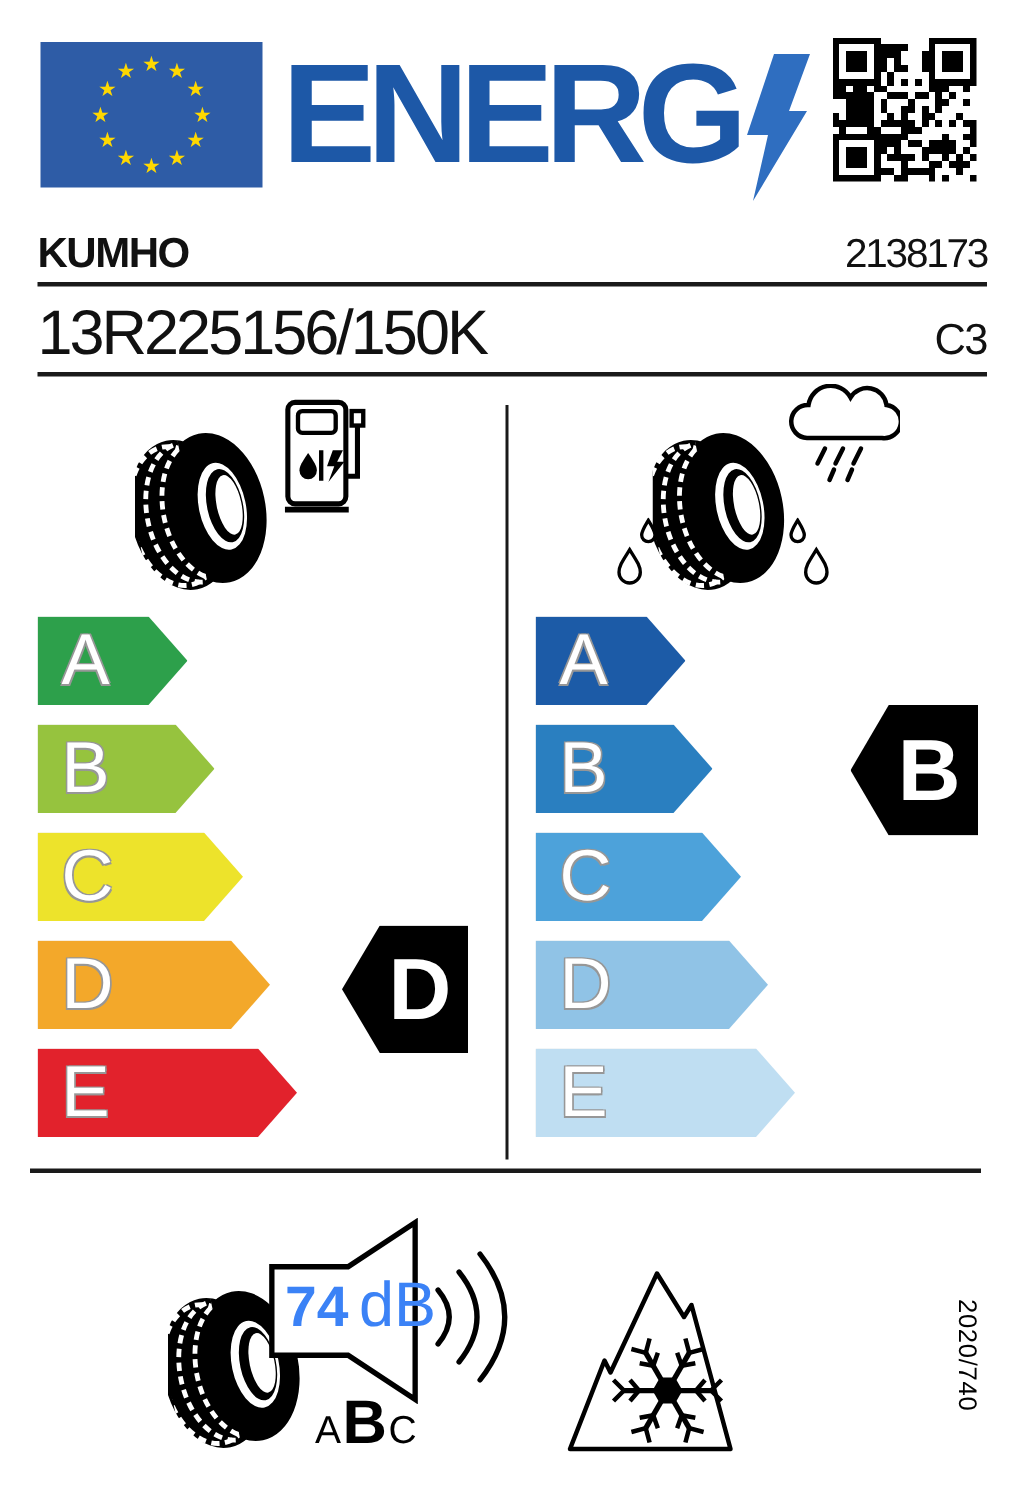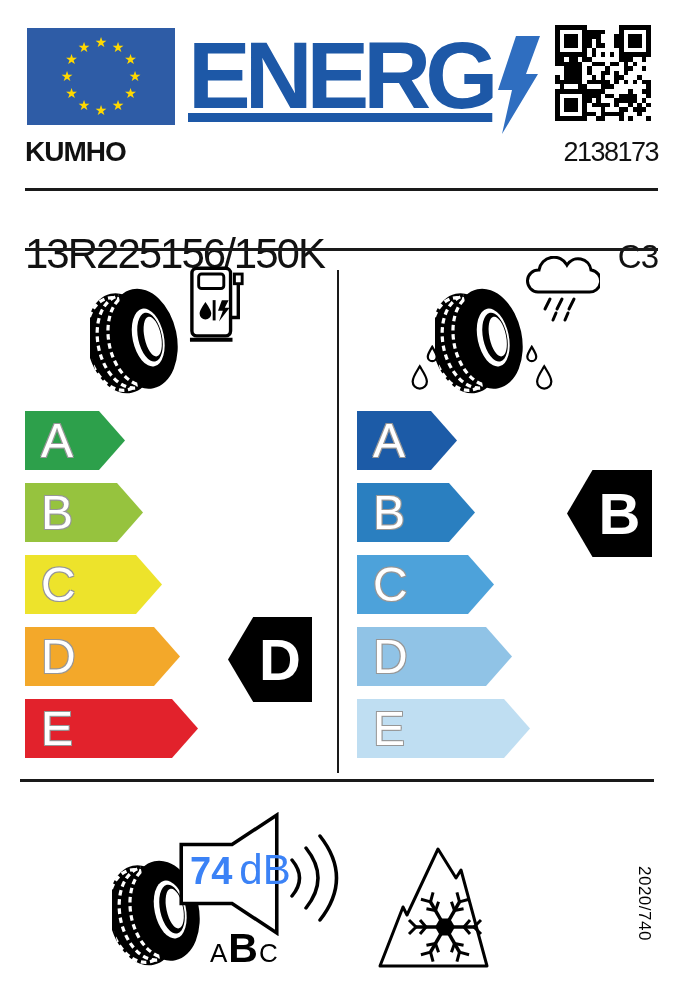--- a/index.html
+++ b/index.html
@@ -3,33 +3,33 @@
 <meta charset="utf-8">
 <style>
   * { margin:0; padding:0; box-sizing:border-box; }
   body { background:#fff; font-family:"Liberation Sans", sans-serif; }
   .label { position:relative; width:682px; height:1000px; background:#fff; overflow:hidden; }
 
   
   .eu-flag { position:absolute; left:27px; top:28px; width:148px; height:97px; }
   .eu-star { position:absolute; font-size:14px; line-height:14px; transform:translate(-50%,-50%); }
   .energ-title { position:absolute; left:188px; top:26px; font-size:94px; line-height:100px;
-                 font-weight:bold; letter-spacing:-6px;text-decoration:underline; }
+                 font-weight:bold; letter-spacing:-6px; }
   .bolt-svg { position:absolute; left:498px; top:36px; }
   .qr { position:absolute; left:555px; top:25px; width:96px; height:96px; }
 
   
   .info-row { position:absolute; left:25px; right:24px; display:flex;
               justify-content:space-between; align-items:baseline; color:#111; }
-  .row-brand { top:136px;gap:32px; }
+  .row-brand { top:153px;gap:32px; }
   .brand { font-size:28px; font-weight:bold; letter-spacing:-1px; }
   .article { font-size:27px; letter-spacing:-1.5px;margin-left:28px; }
   .row-size { top:198px; }
-  .size { font-size:42px; letter-spacing:-2px;margin-top:32px; }
-  .tclass { font-size:33px; letter-spacing:-1px; }
+  .size { font-size:42px; letter-spacing:-2px; }
+  .tclass { font-size:29px; letter-spacing:-1px; }
   .hline { position:absolute; left:25px; width:633px; height:3px; background:#1a1a1a; }
   .hline-1 { top:188px; } .hline-2 { top:248px; }
   .hline-3 { top:779px; left:20px; width:634px; }
   .vdivider { position:absolute; left:337px; top:270px; width:2px; height:503px; background:#1a1a1a; }
 
   
   .icon-abs { position:absolute; }
 
   
   .scale { position:absolute; top:411px; }

